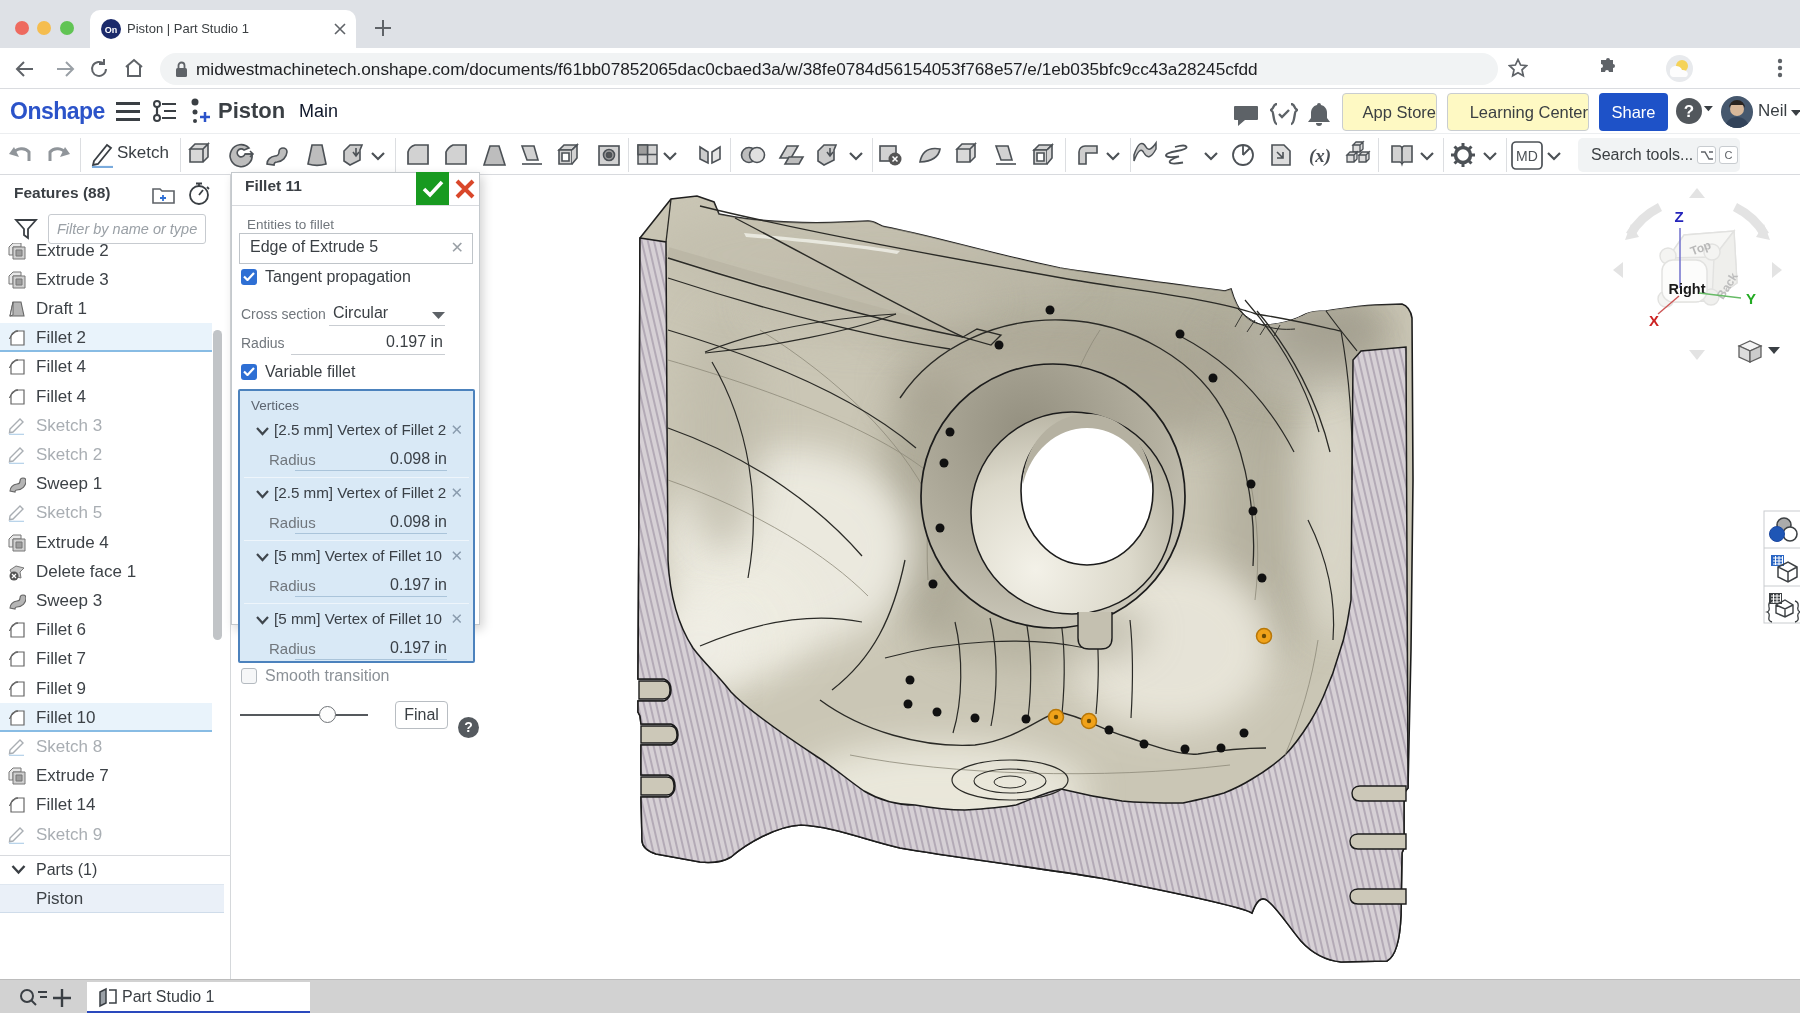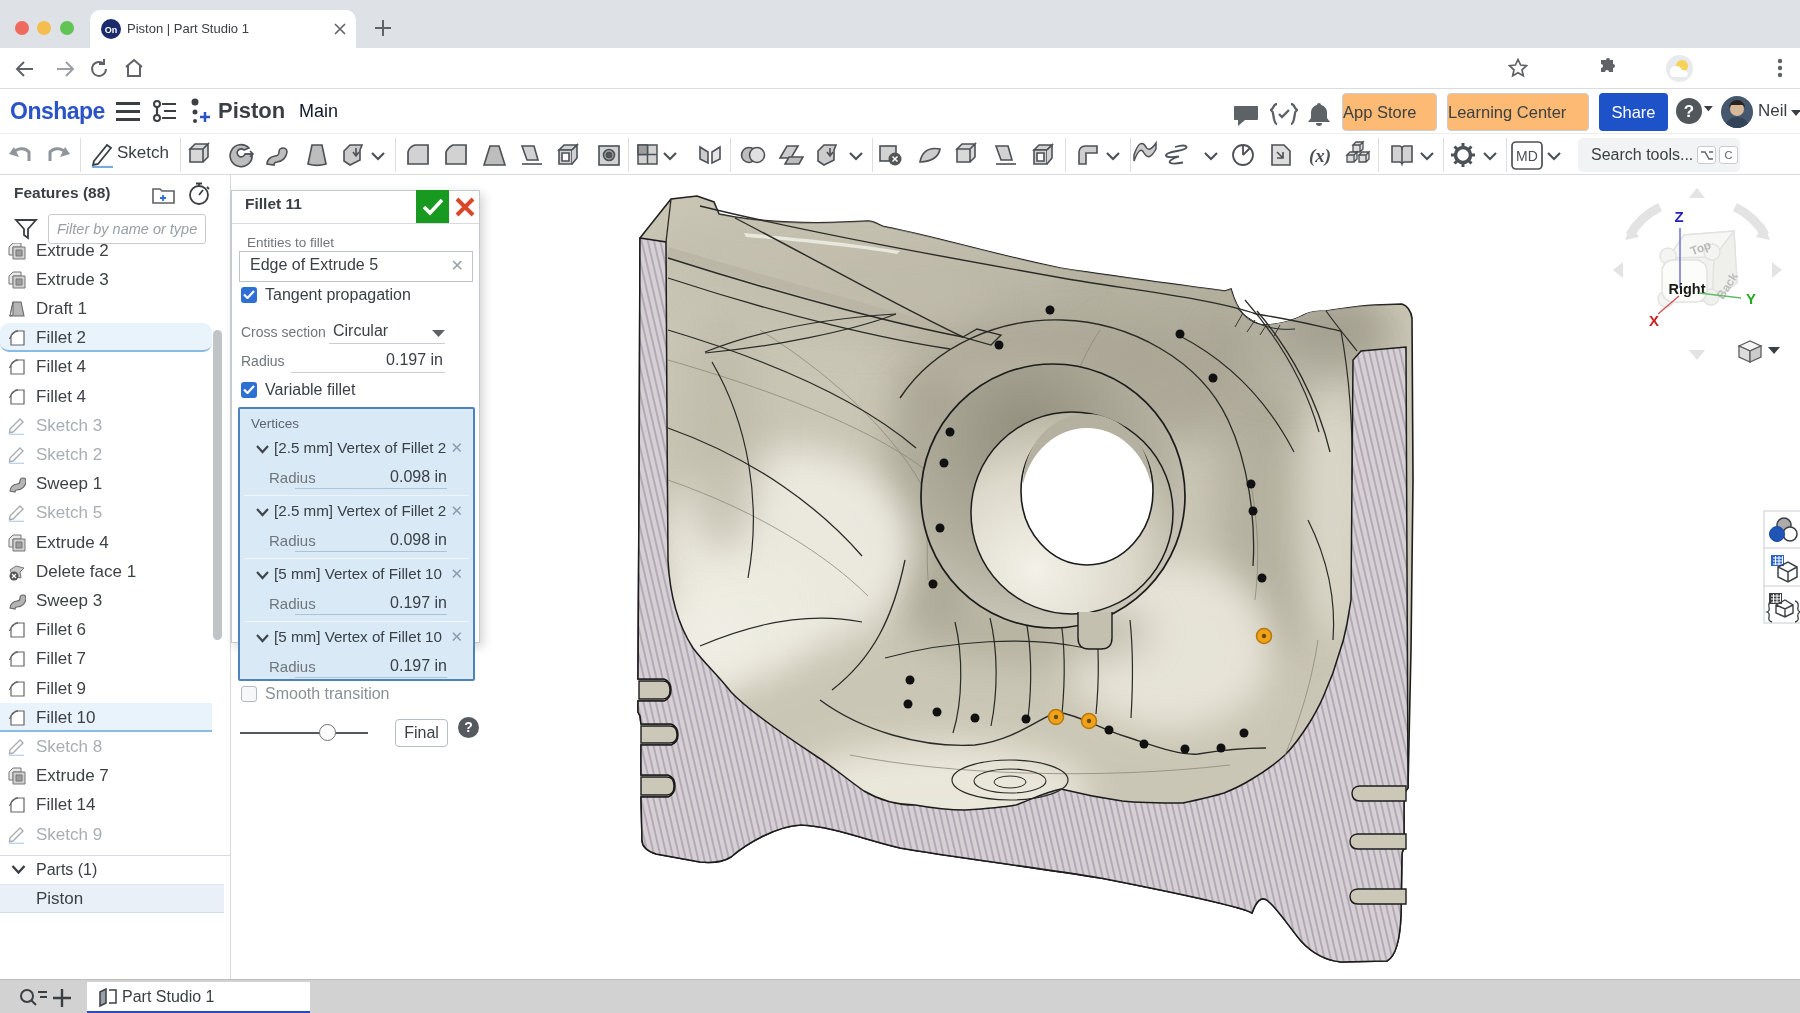--- a/index.html
+++ b/index.html
@@ -15,21 +15,21 @@
 #tabtitle { left:37px; top:0; width:200px; height:38px; line-height:38px; font-size:13px; color:#3c4043; white-space:nowrap; }
 #urlrow { left:0; top:48px; width:1800px; height:41px; background:#fff; border-bottom:1px solid #dadce0; }
 #urlpill { left:160px; top:5px; width:1338px; height:32px; background:#f1f3f4; border-radius:16px; }
 #urltext { left:36px; top:0; height:32px; line-height:32px; font-size:17.2px; color:#202124; white-space:nowrap; }
 
 
 #oshead { left:0; top:90px; width:1800px; height:43px; background:#fff; }
 #oslogo { left:10px; top:8px; font-size:23px; font-weight:bold; color:#2b53c9; letter-spacing:-0.5px; }
 #doctitle { left:218px; top:8px; font-size:22px; font-weight:bold; color:#3a3f44; }
 #docws { left:299px; top:11px; font-size:18px; color:#0f172a; }
-.hbtn { top:3px; height:38px; line-height:36px; border:1px solid #c9cdd1; border-radius:4px; background:#fdba74; font-size:16.5px; color:#3c4043; text-align:left; }
+.hbtn { top:3px; height:38px; line-height:36px; border:1px solid #c9cdd1; border-radius:4px; background:#fef9c3; font-size:16.5px; color:#3c4043; text-align:right; }
 #sharebtn { left:1599px; top:3px; width:69px; height:38px; background:#1e52c8; border-radius:4px; color:#fff; font-size:16.5px; text-align:center; line-height:38px; }
 
 
 #toolbar { left:0; top:133px; width:1800px; height:42px; background:#fff; border-bottom:1px solid #d8dade; border-top:1px solid #eceef0; }
 .tsep { top:4px; width:1px; height:34px; background:#dcdee1; }
 #searchpill { left:1578px; top:4px; width:162px; height:34px; background:#f1f3f4; border-radius:5px; font-size:16px; color:#3c4043; line-height:34px; padding-left:13px; }
 .keycap { top:8px; width:19px; height:18px; background:#fff; border:1px solid #c8ccd0; border-radius:3px; font-size:11px; color:#5f6368; text-align:center; line-height:16px; }
 
 
 #leftpanel { left:0; top:175px; width:231px; height:804px; background:#fff; border-right:1px solid #d5d8db; }
@@ -46,21 +46,21 @@
 #pistonrow { left:0; top:709px; width:224px; height:29px; background:#eaf0f8; border-top:1px solid #dfe7f0; border-bottom:1px solid #cfdcea; }
 #pistonrow span { position:absolute; left:36px; top:0; height:29px; line-height:27px; font-size:17px; color:#3d4247; }
 
 
 #bottombar { left:0; top:979px; width:1800px; height:34px; background:#d2d2d2; border-top:1px solid #bcbcbc; }
 #pstab { left:87px; top:2px; width:223px; height:29px; background:#fff; }
 #pstabu { left:87px; top:31px; width:223px; height:3px; background:#2a49bd; }
 #pstabtxt { left:122px; top:2px; height:36px; line-height:29px; font-size:16px; color:#3a3f44; }
 
 
-#dialog { left:231px; top:190px; width:249px; height:453px; background:#fff; border:1px solid #c4c9cd; box-shadow:3px 4px 10px rgba(0,0,0,0.18); }
+#dialog { left:231px; top:172px; width:249px; height:453px; background:#fff; border:1px solid #c4c9cd; box-shadow:3px 4px 10px rgba(0,0,0,0.18); }
 #dlgtitle { left:13px; top:4px; font-size:15.5px; font-weight:bold; color:#3a3f44; }
 #dlgok { left:184px; top:-1px; width:33px; height:33px; background:#189a20; }
 #dlgsep { left:0px; top:32px; width:247px; height:1px; background:#d8dade; }
 .dlbl { font-size:13.5px; color:#70767c; }
 .dlbl2 { font-size:14px; color:#70767c; }
 .dval { font-size:16px; color:#3a3f44; }
 #entbox { left:7px; top:60px; width:234px; height:31px; border:1px solid #bfc4c9; }
 .cb { width:16px; height:16px; border-radius:3px; background:#2e6fd4; }
 .cbx { width:16px; height:16px; border-radius:3px; background:#f6f7f8; border:1px solid #b4bac0; }
 .cbchk { position:absolute; left:2px; top:3px; width:12px; height:9px; }
@@ -98,20 +98,27 @@
     <svg class="abs" style="left:54px;top:10px" width="22" height="22" fill="none" stroke="#9aa0a6" stroke-width="2">
         <path d="M3,11 L19,11 M12,4 L19,11 L12,18"></path>
       </svg>
     <svg class="abs" style="left:88px;top:10px" width="22" height="22" fill="none" stroke="#5f6368" stroke-width="2">
         <path d="M18,11 a7,7 0 1 1 -2,-5"></path>
         <path d="M16,1 L16,6 L11,6" fill="none"></path>
       </svg>
     <svg class="abs" style="left:123px;top:9px" width="22" height="22" fill="none" stroke="#5f6368" stroke-width="2">
         <path d="M3,10 L11,3 L19,10 M5,9 L5,19 L17,19 L17,9"></path>
       </svg>
+    <div id="urlpill" class="abs">
+      <svg class="abs" style="left:14px;top:8px" width="15" height="17" fill="#5f6368">
+          <rect x="2" y="7" width="11" height="9" rx="1.5"></rect>
+          <path d="M4.5,7 V4.5 a3,3 0 0 1 6,0 V7" fill="none" stroke="#5f6368" stroke-width="1.8"></path>
+        </svg>
+      <div id="urltext" class="abs">midwestmachinetech.onshape.com/documents/f61bb07852065dac0cbaed3a/w/38fe0784d56154053f768e57/e/1eb035bfc9cc43a28245cfdd</div>
+    </div>
     <svg class="abs" style="left:1508px;top:10px" width="20" height="20" fill="none" stroke="#5f6368" stroke-width="1.7">
         <path d="M10,1.5 L12.6,7 L18.5,7.7 L14,11.8 L15.3,17.8 L10,14.7 L4.7,17.8 L6,11.8 L1.5,7.7 L7.4,7 Z"></path>
       </svg>
     <svg class="abs" style="left:1598px;top:10px" width="20" height="20" fill="#5f6368">
         <path d="M8,2 a2,2 0 0 1 4,0 h3 v4 a2,2 0 0 1 0,4 v4 h-4 a2,2 0 0 0 -4,0 h-4 v-4 a2,2 0 0 0 0,-4 v-4 h5 z"></path>
       </svg>
     <svg class="abs" style="left:1666px;top:7px" width="27" height="27">
         <circle cx="13.5" cy="13.5" r="13.5" fill="#e8eaed"></circle>
         <circle cx="16" cy="11" r="6" fill="#f5d358"></circle>
         <path d="M4,17 a6,5 0 0 1 12,-2 a5,4 0 0 1 4,7 h-13 a4,4 0 0 1 -3,-5" fill="#fdfdfd"></path>
@@ -356,21 +363,21 @@
           </svg>
           <span class="ftxt">Extrude 3</span>
         </div>
     <div class="abs frow" style="left:0;top:50.9px;">
           <svg class="ficon" viewBox="0 0 18 18">
             <path d="M5,2 h8 l3,14 h-14 z" fill="#b5b5b5" stroke="#666" stroke-width="1.1"></path>
             <path d="M5,2 l-3,14 l3,-1 z" fill="#e2e2e2" stroke="#666" stroke-width="1"></path>
           </svg>
           <span class="ftxt">Draft 1</span>
         </div>
-    <div class="abs frow" style="left:0;top:80.1px;background:#e9f3fb;border-bottom:2px solid #88bce4;border-radius:9px;">
+    <div class="abs frow" style="left:0;top:80.1px;background:#e9f3fb;border-bottom:2px solid #88bce4;">
           <svg class="ficon" viewBox="0 0 18 18">
             <path d="M8,2 h8 v14 h-13 v-9 a9,9 0 0 1 5,-5 z" fill="#fff" stroke="#666" stroke-width="1.2"></path>
             <path d="M8,2 a9,9 0 0 0 -5,5 l-1.5,3 a 10,10 0 0 1 3.5,-5 a10,10 0 0 1 5,-3 z" fill="#b9b9b9" stroke="#666" stroke-width="1"></path>
           </svg>
           <span class="ftxt">Fillet 2</span>
         </div>
     <div class="abs frow" style="left:0;top:109.3px;">
           <svg class="ficon" viewBox="0 0 18 18">
             <path d="M8,2 h8 v14 h-13 v-9 a9,9 0 0 1 5,-5 z" fill="#fff" stroke="#666" stroke-width="1.2"></path>
             <path d="M8,2 a9,9 0 0 0 -5,5 l-1.5,3 a 10,10 0 0 1 3.5,-5 a10,10 0 0 1 5,-3 z" fill="#b9b9b9" stroke="#666" stroke-width="1"></path>

